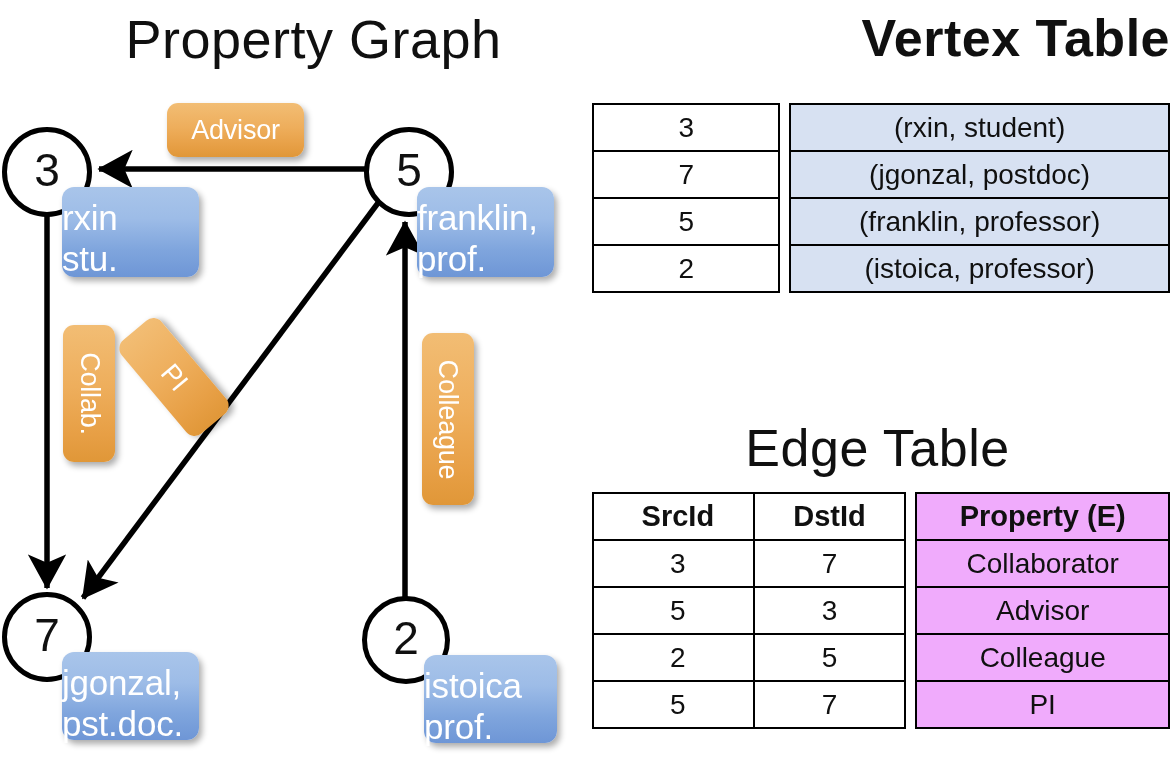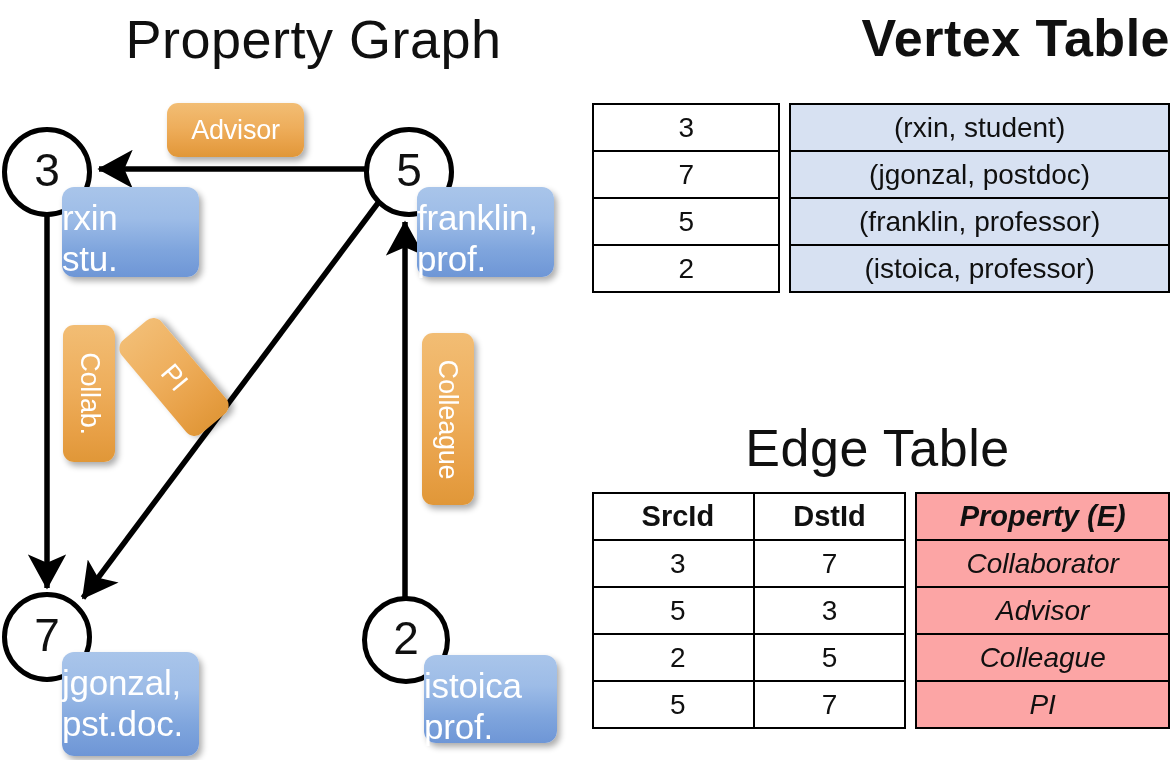--- a/index.html
+++ b/index.html
@@ -132,21 +132,21 @@
   .tbl th {
     font-weight: bold;
     font-size: 29px;
   }
   .spacer-col {
     border: none !important;
     width: 9px;
     padding: 0 !important;
   }
   .fill-blue { background: #d7e1f2; }
-  .fill-orange { background: #fca5a5; font-style: italic; }
+  .fill-orange { background: #f0abfc; }
 
   #vertex-table { left: 592px; top: 103px; }
   #vertex-table .c-id { width: 188px; }
   #vertex-table .c-prop { width: 382px; }
 
   #edge-table { left: 592px; top: 492px; }
   #edge-table .c-src { width: 150px; padding-left: 9px; }
   #edge-table .c-dst { width: 150px; border-radius: 19px; }
   #edge-table .c-prop { width: 251px; }
 </style>
@@ -189,21 +189,21 @@
   </div>
 
   <div class="vprop" style="left:62px; top:187px; width:137px; height:90px;">
     <div>rxin</div>
     <div>stu.</div>
   </div>
   <div class="vprop" style="left:417px; top:187px; width:137px; height:90px;">
     <div>franklin,</div>
     <div>prof.</div>
   </div>
-  <div class="vprop" style="left:62px; top:652px; width:137px; height:104px;">
+  <div class="vprop" style="left:62px; top:652px; width:137px; height:88px;">
     <div>jgonzal,</div>
     <div>pst.doc.</div>
   </div>
   <div class="vprop" style="left:424px; top:655px; width:133px; height:88px;">
     <div>istoica</div>
     <div>prof.</div>
   </div>
 
   <div class="elabel" style="left:167px; top:103px; width:137px; height:54px;">
     <span>Advisor</span>

